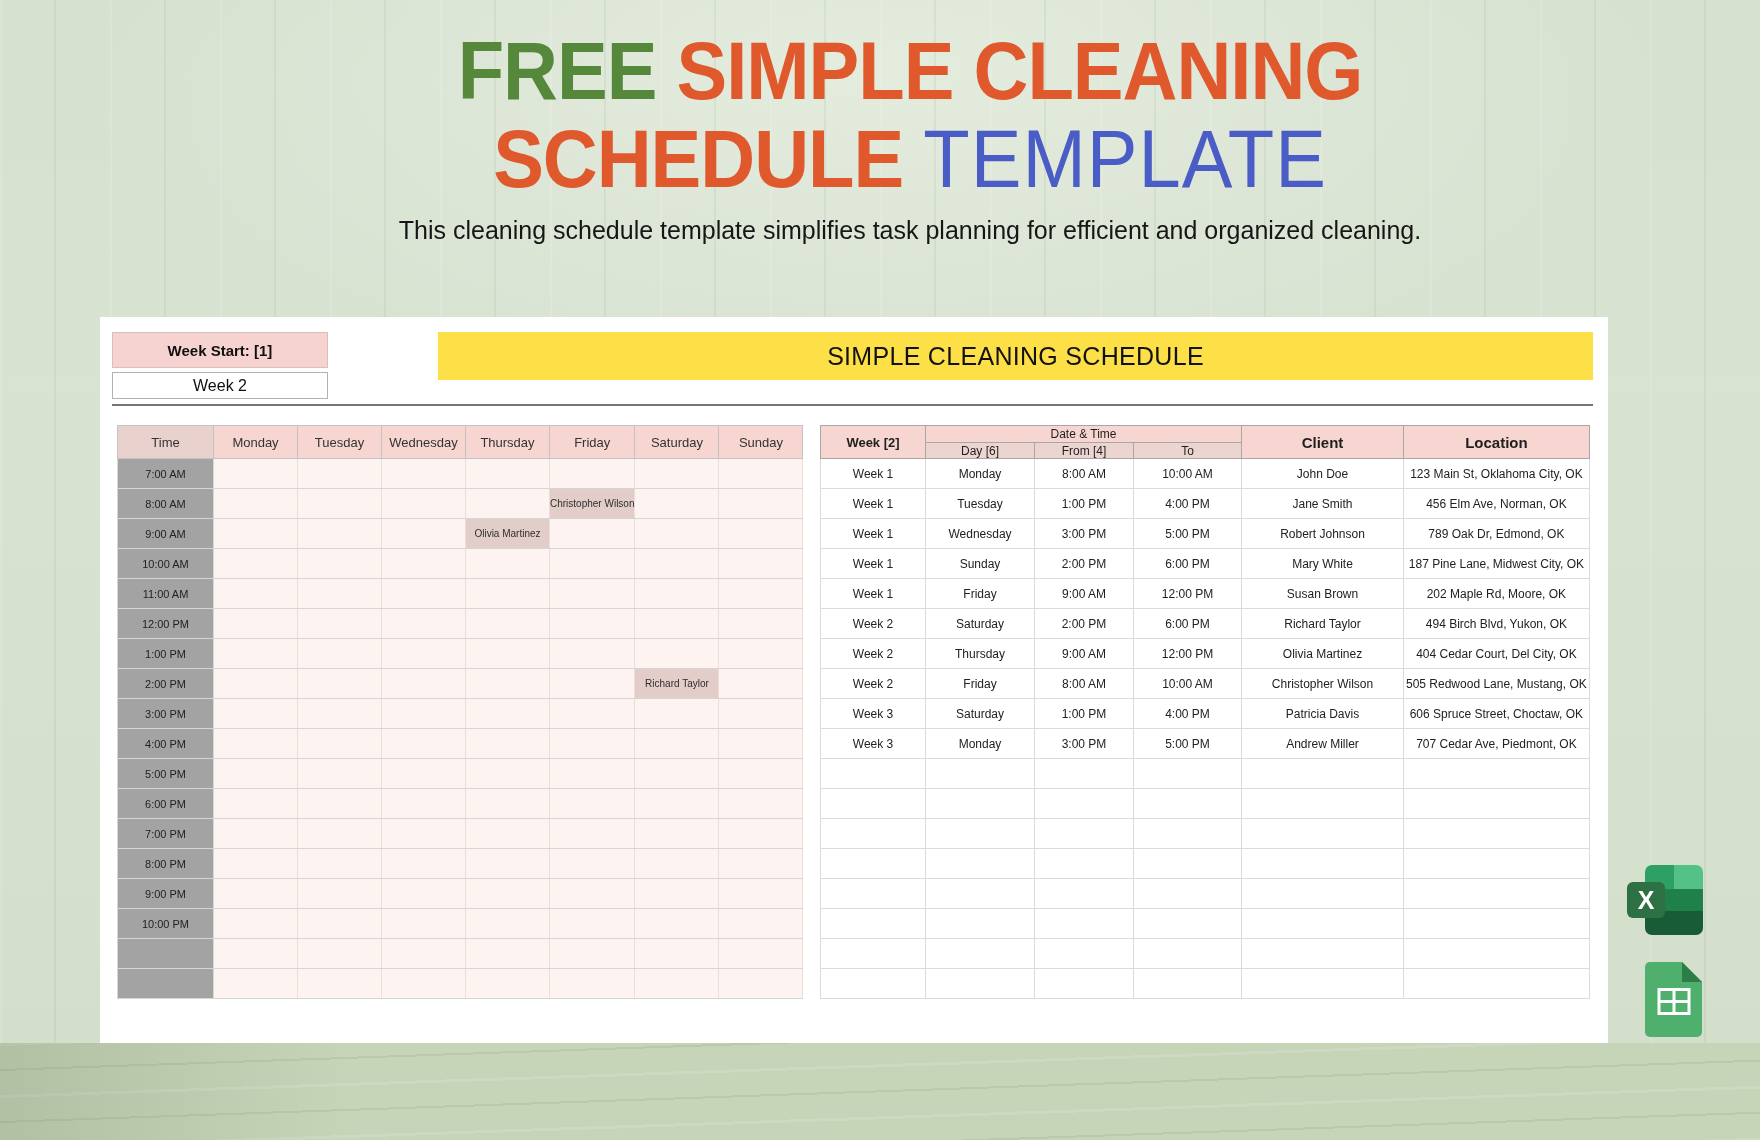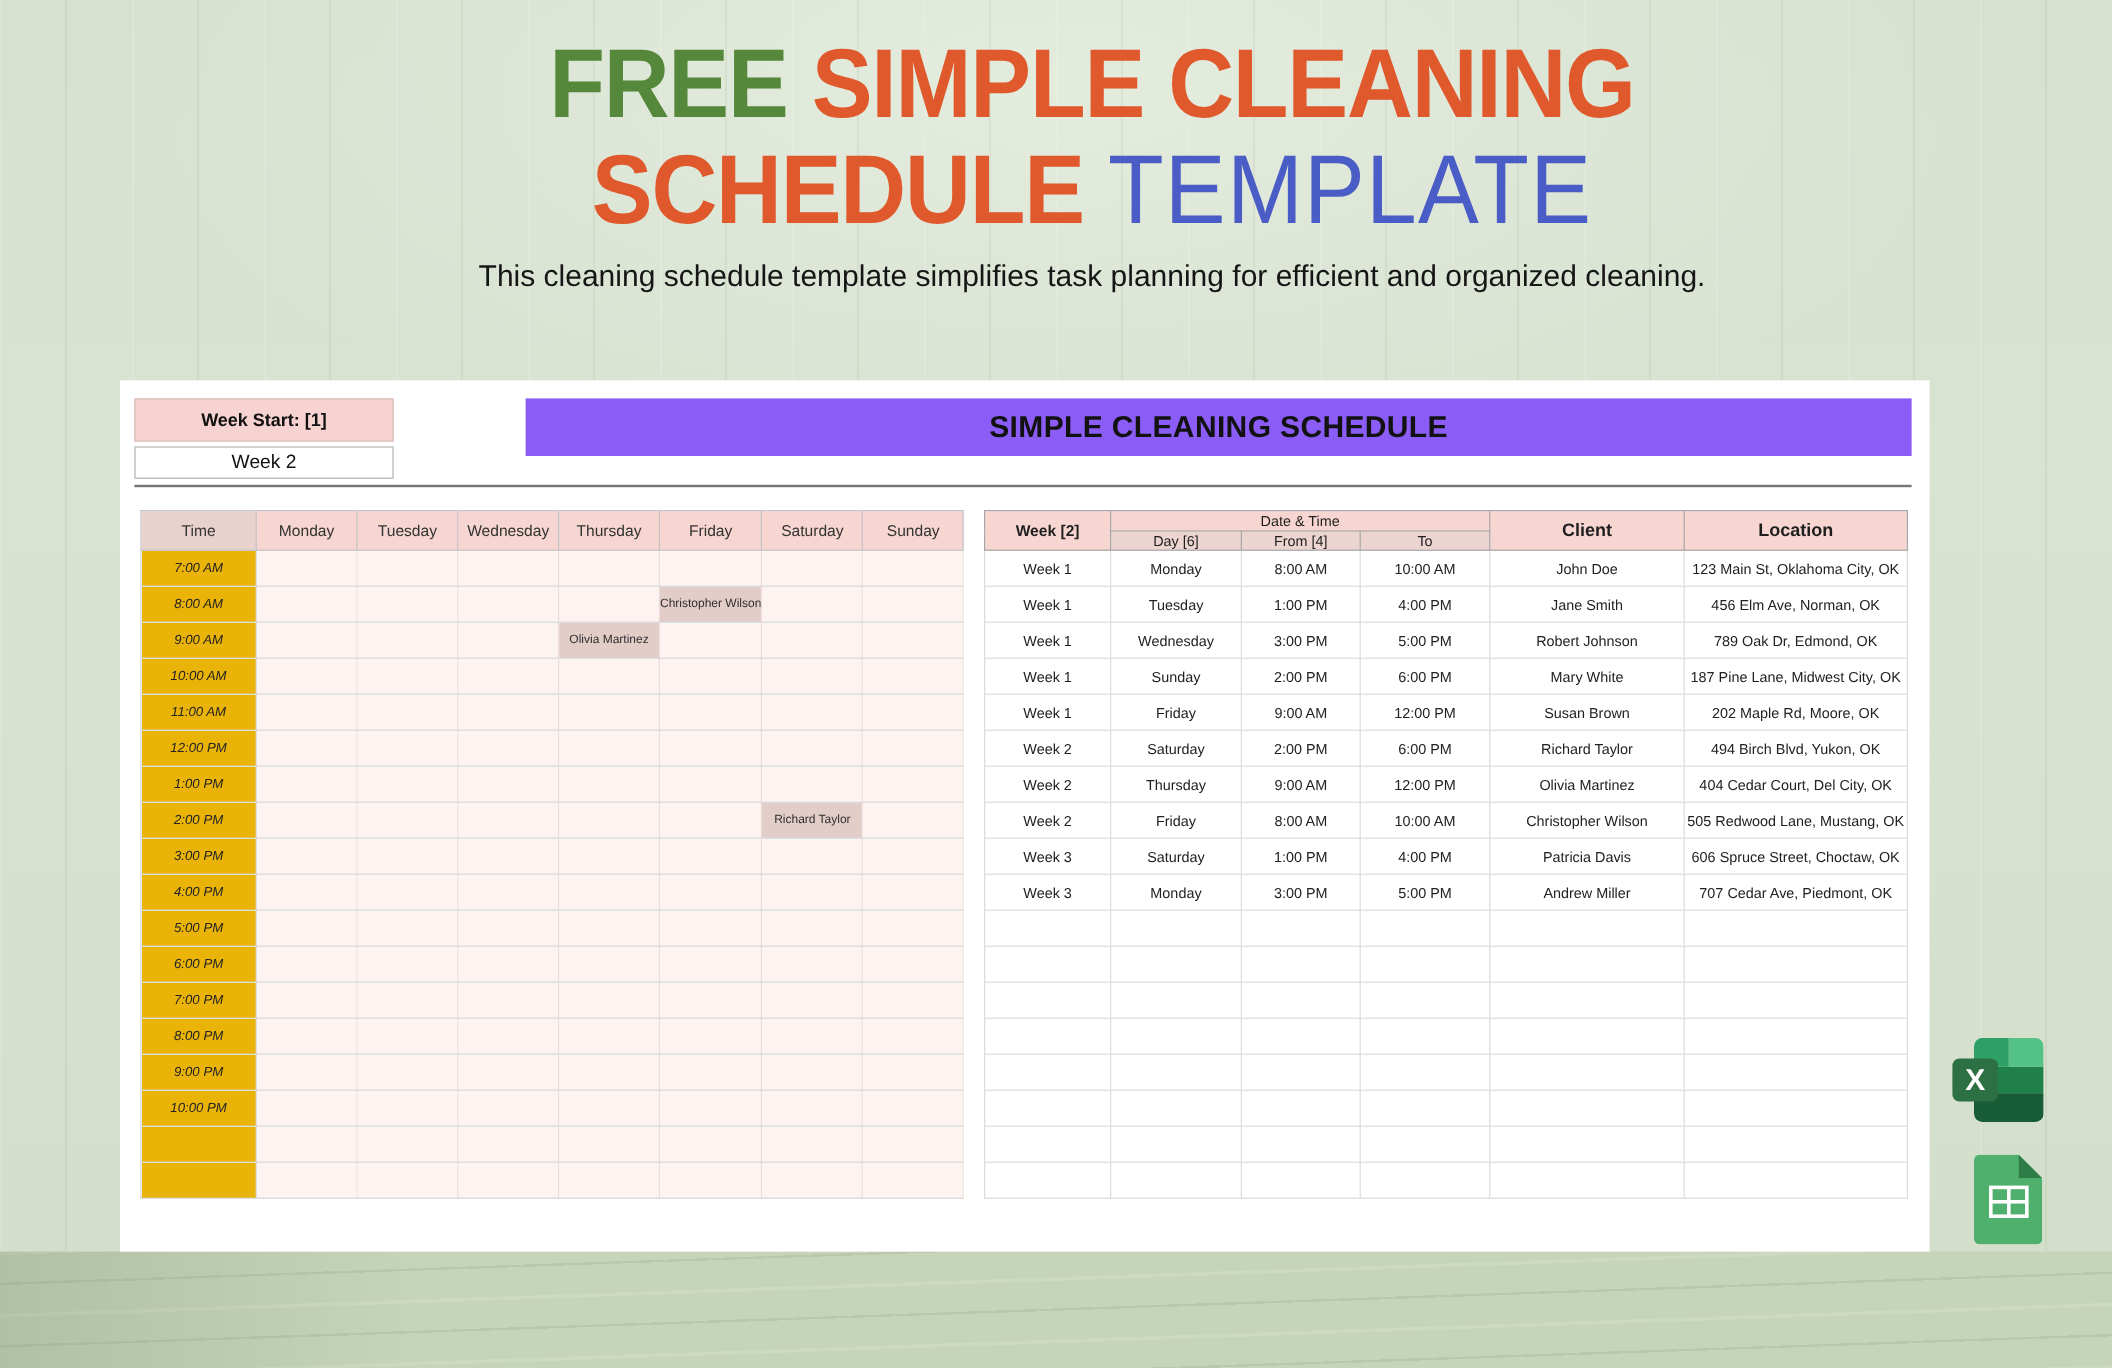--- a/index.html
+++ b/index.html
@@ -24,33 +24,33 @@
   .t-blue{color:#4a5cc5;font-weight:500;letter-spacing:1px;}
   .subtitle{margin-top:16px;font-size:25px;color:#161616;}
   
   .card{position:absolute;left:100px;top:317px;width:1508px;height:726px;background:#ffffff;z-index:1;}
   .week-label{position:absolute;left:12px;top:15px;width:216px;height:36px;background:#f6d3d0;
               border:1px solid #dcbeba;display:flex;align-items:center;justify-content:center;
               font-size:15px;font-weight:bold;color:#101010;}
   .week-value{position:absolute;left:12px;top:55px;width:216px;height:27px;background:#fff;
               border:1px solid #b2b2b2;display:flex;align-items:center;justify-content:center;
               font-size:16px;color:#101010;}
-  .banner{position:absolute;left:338px;top:15px;width:1155px;height:48px;background:#8b5cf6;
-          display:flex;align-items:center;justify-content:center;font-size:25px;font-weight:bold;
+  .banner{position:absolute;left:338px;top:15px;width:1155px;height:48px;background:#fde047;
+          display:flex;align-items:center;justify-content:center;font-size:25px;font-weight:normal;
           color:#121212;letter-spacing:.3px;}
   .rule{position:absolute;left:12px;top:87px;width:1481px;height:2px;background:#757575;}
   
   table{border-collapse:collapse;table-layout:fixed;padding-left:19px;}
   .grid-table{position:absolute;left:17px;top:108px;}
   .grid-table th{height:33px;font-size:13px;font-weight:400;color:#333;border:1px solid #c2c3c5;padding:0;}
   .grid-table .th-time{background:#e9d2cd;}
   .grid-table .th-day{background:#f7d6d1;}
   .grid-table td{height:30px;border:1px solid #d5d6d8;font-size:10px;text-align:center;color:#333;
                  padding:0;overflow:hidden;white-space:nowrap;}
-  .grid-table td.time{background:#eab308;font-size:11px;color:#222;font-style:italic;}
+  .grid-table td.time{background:#a3a3a3;font-size:11px;color:#222;}
   .grid-table td.day{background:#fdf3f1;border-left-color:#eedcda;border-right-color:#eedcda;}
   .grid-table td.ev{background:#e3cdc9;color:#2e2e2e;}
   
   .detail-table{position:absolute;left:720px;top:108px;}
   .detail-table th{background:#f7d6d1;border:1px solid #a7a7a7;font-weight:600;color:#1f1f1f;padding:0;}
   .detail-table th.main{font-size:13px;}
   .detail-table th.big{font-size:15px;}
   .detail-table th.dt{font-size:12px;font-weight:400;height:17px;}
   .detail-table th.sub{background:#ecd5d0;font-size:12px;font-weight:400;height:16px;}
   .detail-table td{height:30px;border:1px solid #dadbdd;background:#fff;font-size:12px;

